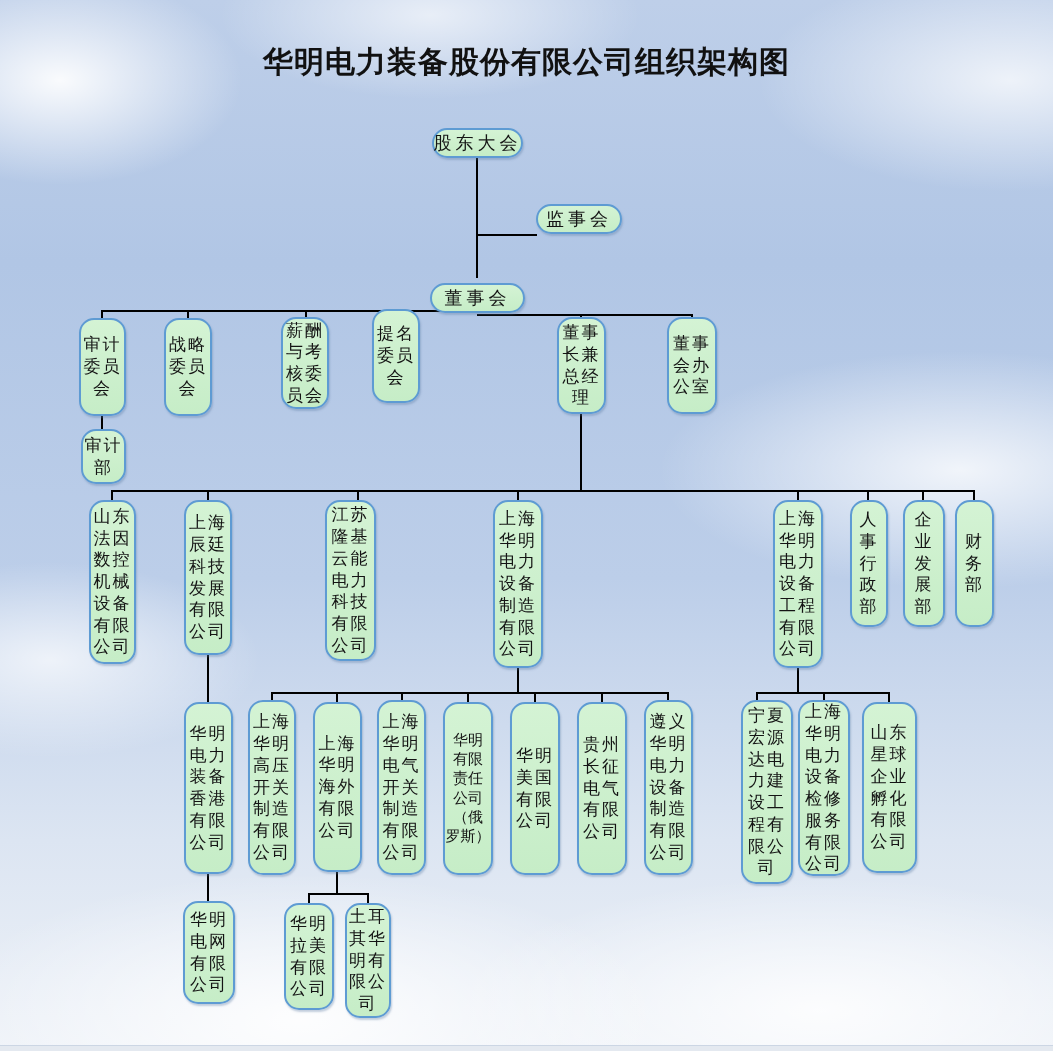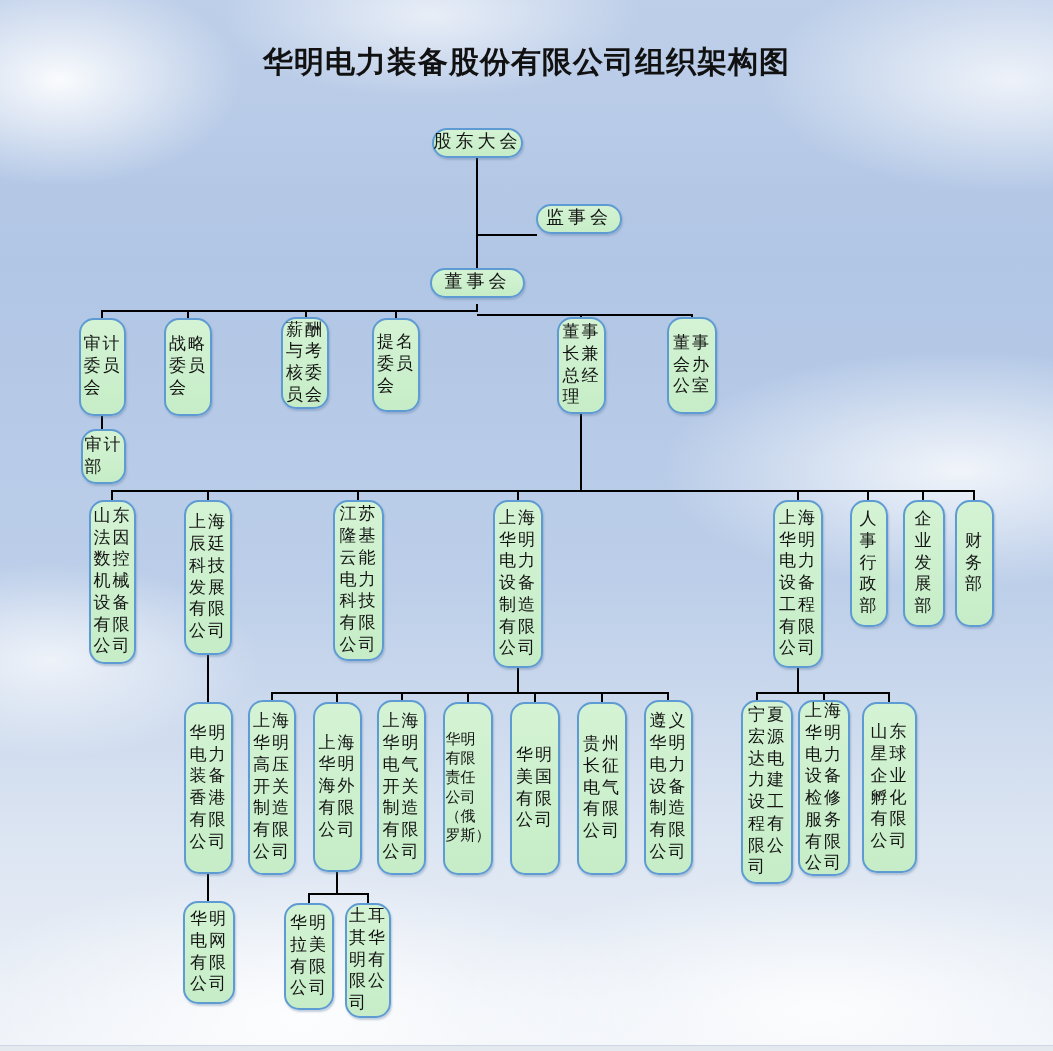--- a/index.html
+++ b/index.html
@@ -21,28 +21,28 @@
   .title{
     position:absolute;left:0;top:42px;width:100%;
     margin:0;text-align:center;
     font-size:30px;font-weight:bold;color:#111;
     letter-spacing:1px;
   }
   .node{
     position:absolute;
     box-sizing:border-box;
     display:flex;align-items:center;justify-content:center;
+    text-align:center;
     white-space:pre-line;
     font-size:17px;line-height:1.28;color:#141414;
     letter-spacing:2px;
     background:linear-gradient(180deg,#d4f3d4 0%,#c6edc7 100%);
     border:2px solid #5e9bd3;
     border-radius:15px;
     box-shadow:1px 2px 2px rgba(90,120,160,.35);
-    font-family:Liberation Mono, monospace;
   }
   .node.wide{font-size:18px;letter-spacing:4px;white-space:nowrap;}
   .node.small{font-size:15px;letter-spacing:0;}
   .line{position:absolute;background:#000;}
   .line.h{height:2px;}
   .line.v{width:2px;}
   .bottom-strip{
     position:absolute;left:0;top:1045px;width:100%;height:6px;
     background:#e4e9f0;border-top:1px solid #ccd6e4;
   }
@@ -93,35 +93,35 @@
   <div class="line h" style="left:477px;top:234px;width:60px"></div>
   <div class="line h" style="left:101px;top:310px;width:377px"></div>
   <div class="line h" style="left:477px;top:314px;width:216px"></div>
   <div class="line h" style="left:111px;top:490px;width:864px"></div>
   <div class="line h" style="left:271px;top:692px;width:398px"></div>
   <div class="line h" style="left:756px;top:692px;width:134px"></div>
   <div class="line h" style="left:308px;top:893px;width:61px"></div>
 
   <div class="node wide" style="left:432px;top:128px;width:91px;height:30px">股东大会</div>
   <div class="node wide" style="left:536px;top:204px;width:86px;height:30px">监事会</div>
-  <div class="node wide" style="left:430px;top:268px;width:95px;height:30px">董事会</div>
+  <div class="node wide" style="left:430px;top:283px;width:95px;height:30px">董事会</div>
 
   <div class="node" style="left:79px;top:318px;width:47px;height:98px">审计
 委员
 会</div>
   <div class="node" style="left:81px;top:429px;width:45px;height:55px">审计
 部</div>
   <div class="node" style="left:164px;top:318px;width:48px;height:98px">战略
 委员
 会</div>
   <div class="node" style="left:281px;top:317px;width:48px;height:92px">薪酬
 与考
 核委
 员会</div>
-  <div class="node" style="left:372px;top:318px;width:48px;height:94px">提名
+  <div class="node" style="left:372px;top:309px;width:48px;height:94px">提名
 委员
 会</div>
   <div class="node" style="left:557px;top:317px;width:49px;height:97px">董事
 长兼
 总经
 理</div>
   <div class="node" style="left:667px;top:317px;width:50px;height:97px">董事
 会办
 公室</div>
 
@@ -131,21 +131,21 @@
 机械
 设备
 有限
 公司</div>
   <div class="node" style="left:184px;top:500px;width:48px;height:155px">上海
 辰廷
 科技
 发展
 有限
 公司</div>
-  <div class="node" style="left:333px;top:500px;width:51px;height:161px">江苏
+  <div class="node" style="left:325px;top:500px;width:51px;height:161px">江苏
 隆基
 云能
 电力
 科技
 有限
 公司</div>
   <div class="node" style="left:493px;top:500px;width:50px;height:168px">上海
 华明
 电力
 设备

